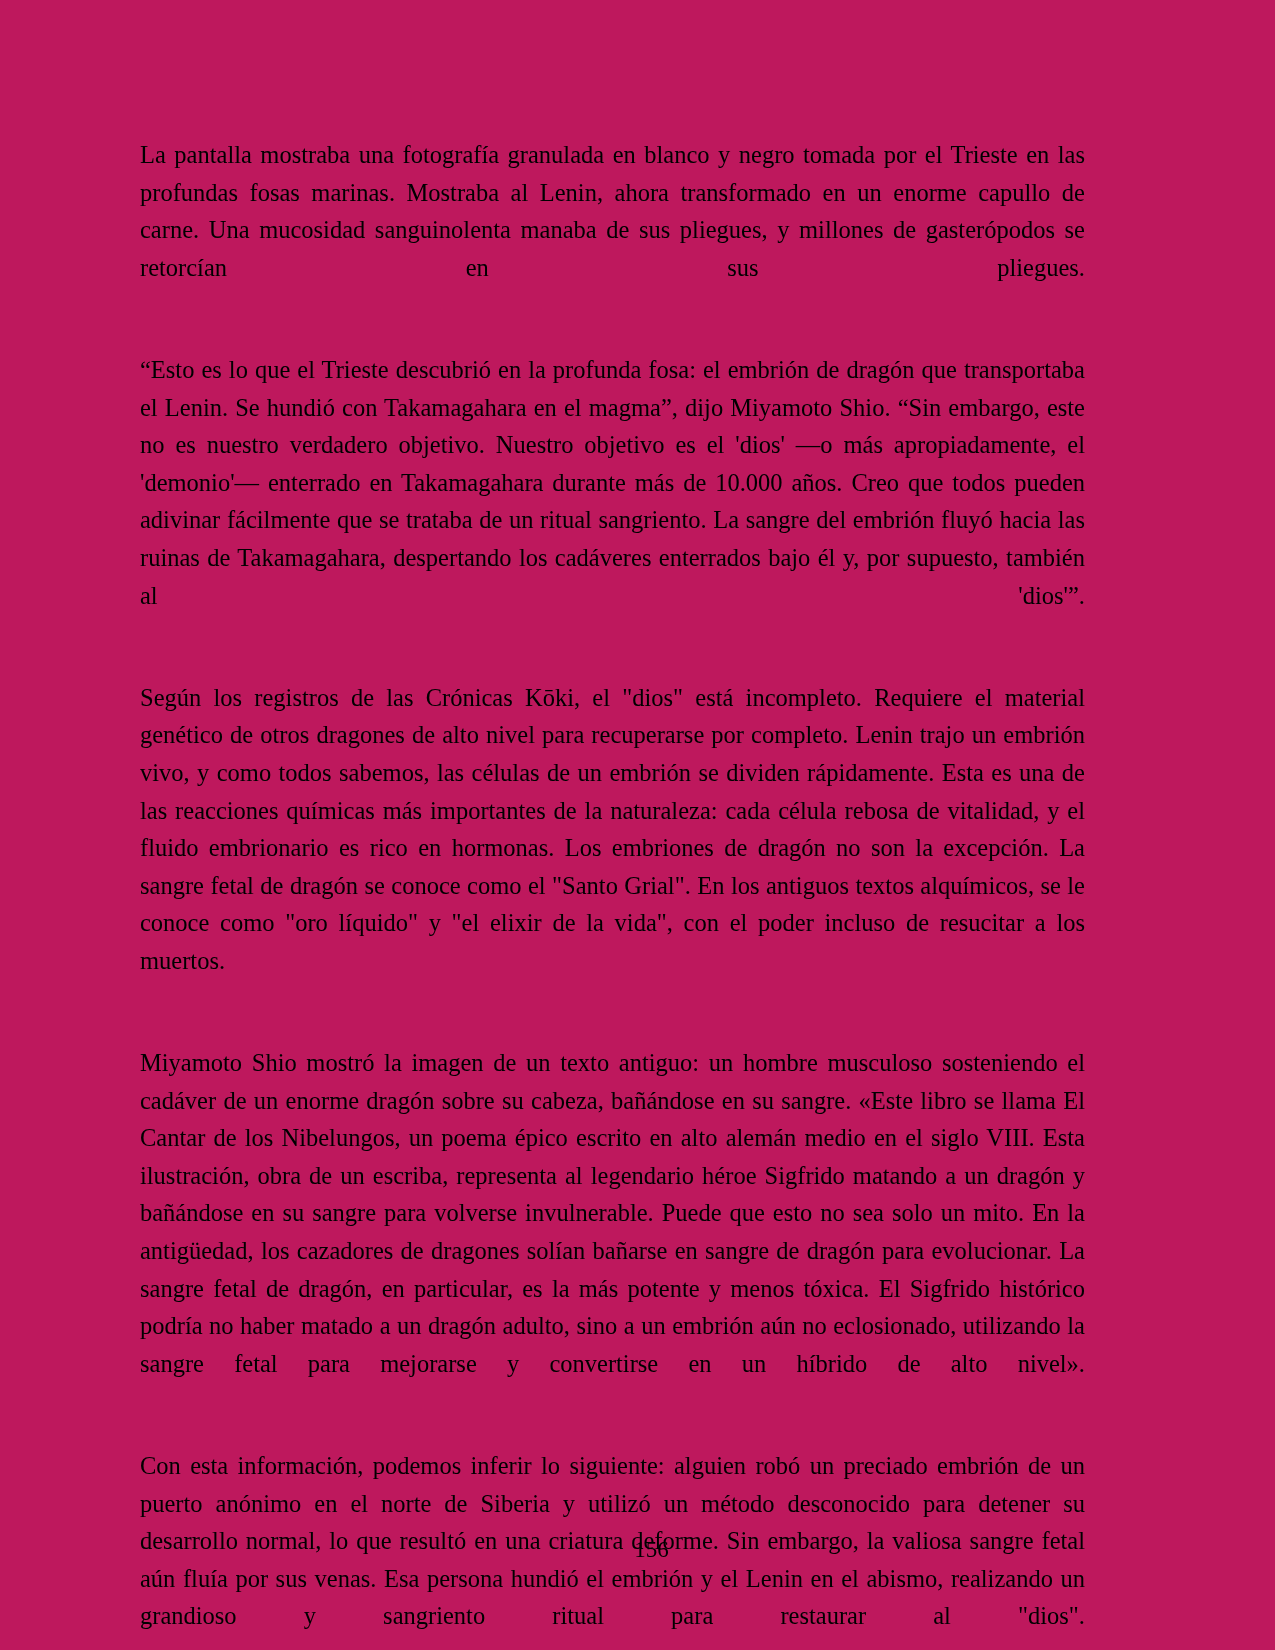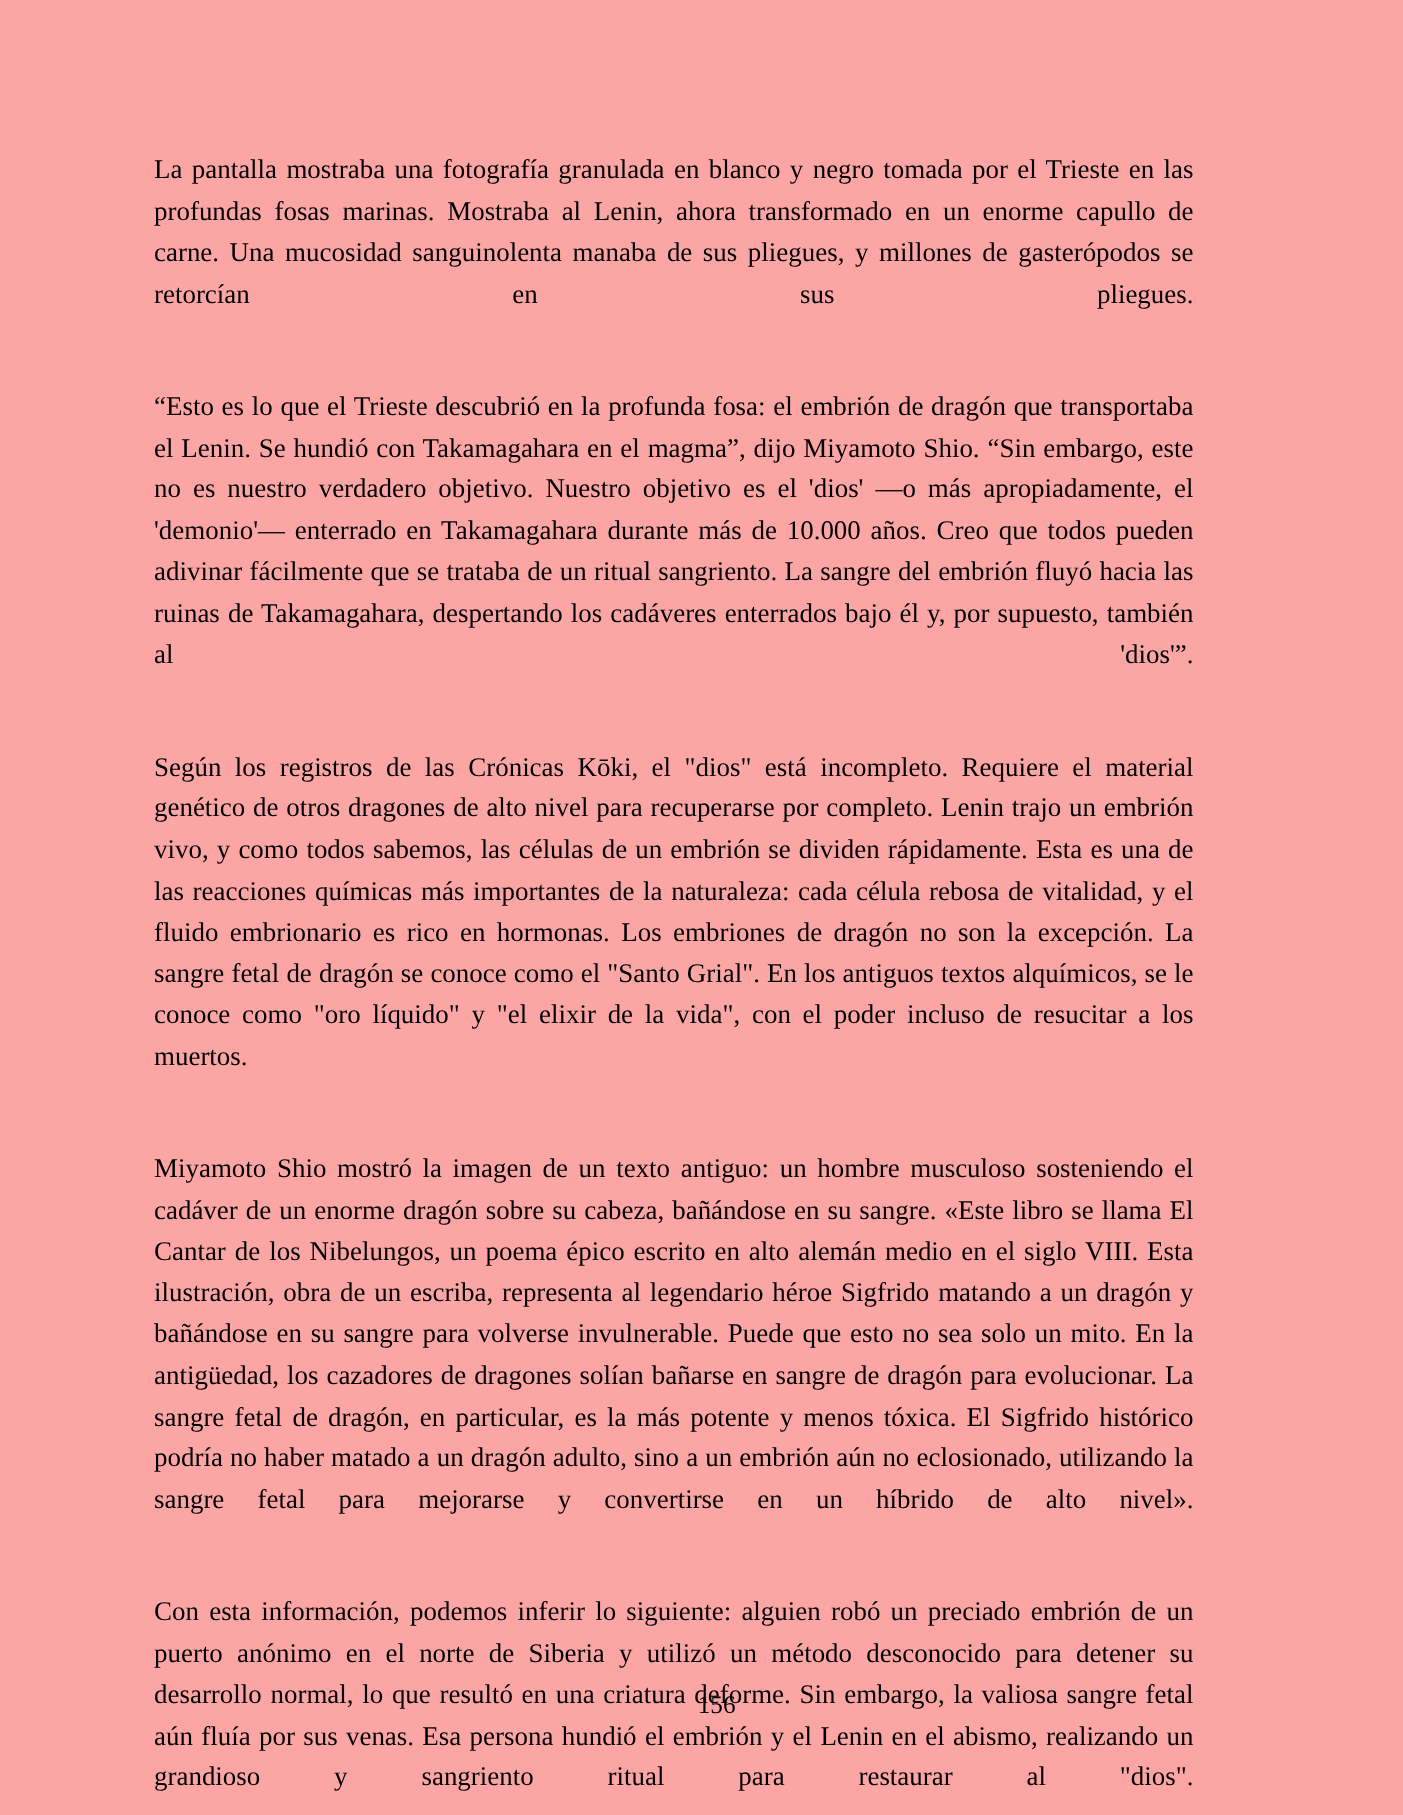--- a/index.html
+++ b/index.html
@@ -9,21 +9,21 @@
   }
   body {
     font-family: "Liberation Serif", "DejaVu Serif", serif;
     color: #000000;
   }
   .page {
     position: relative;
     width: 1275px;
     height: 1650px;
     margin: 0 auto;
-    background: #fca5a5;
+    background: #be185d;
     box-sizing: border-box;
     overflow: hidden;
   }
   .text-column {
     position: absolute;
     left: 140px;
     top: 136px;
     width: 945px;
   }
   .para {

